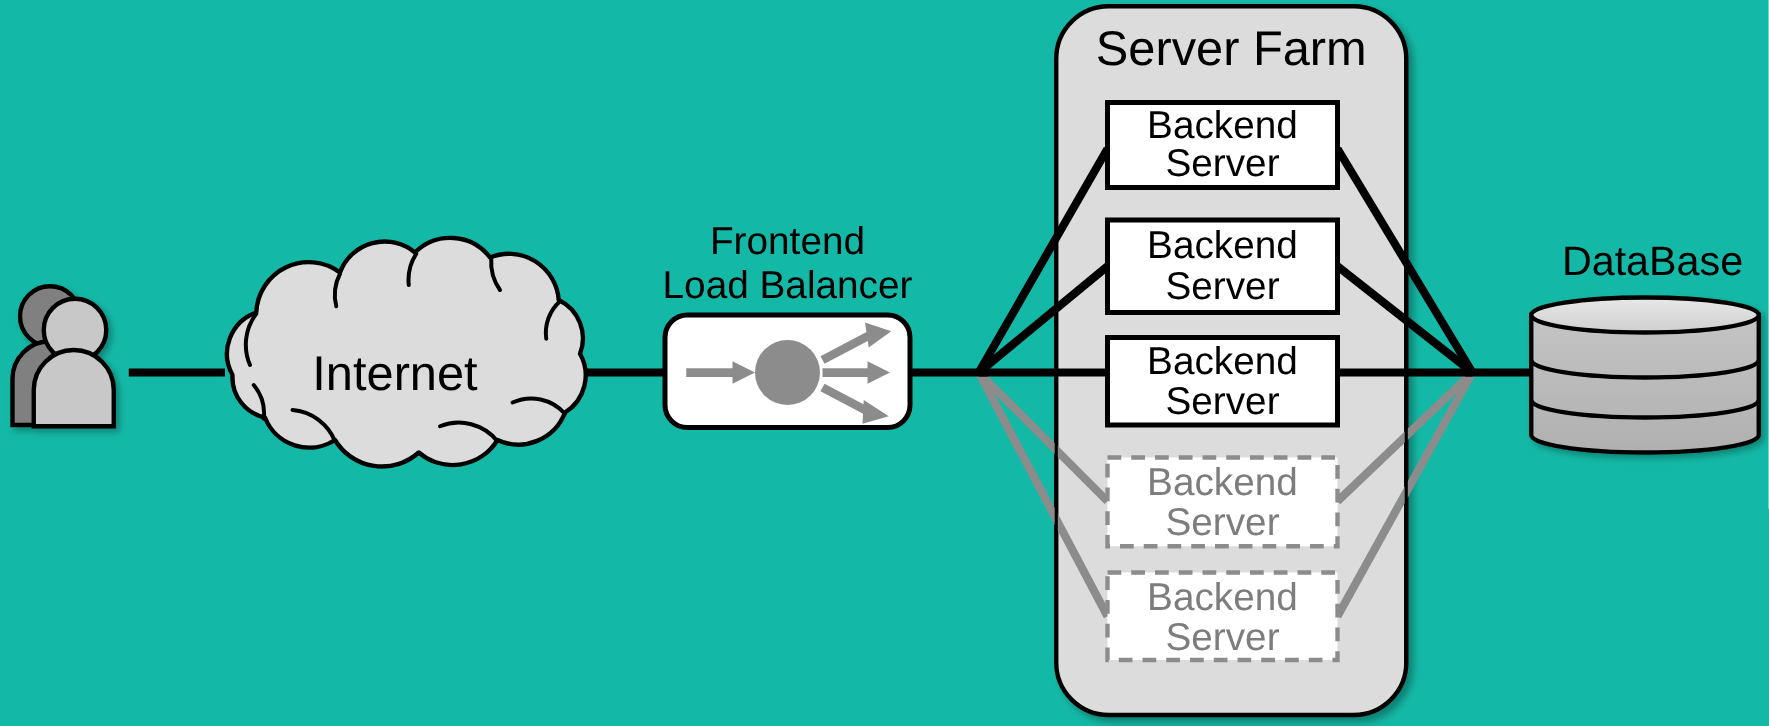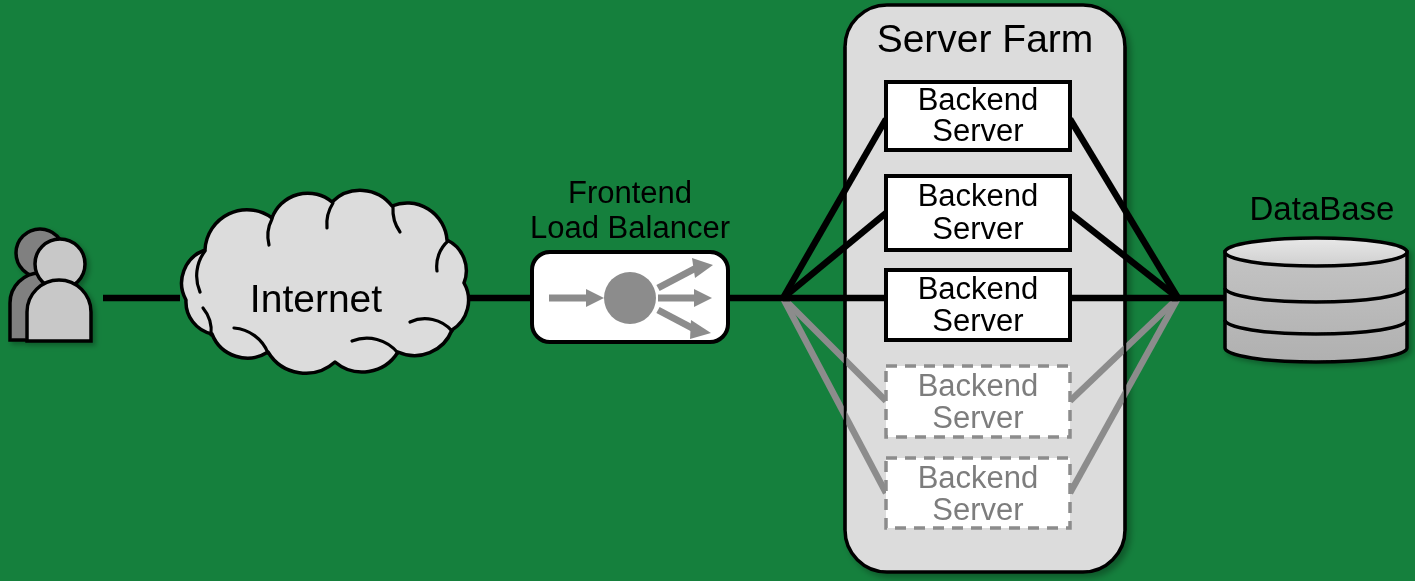--- a/index.html
+++ b/index.html
@@ -7,21 +7,21 @@
     padding: 0;
     background: #ffffff;
   }
   body {
     font-family: "Liberation Sans", sans-serif;
   }
   #canvas-root {
     position: relative;
     width: 1415px;
     height: 581px;
-    background: #15803d;
+    background: #14b8a6;
     overflow: hidden;
   }
   #diagram-svg {
     position: absolute;
     left: 0;
     top: 0;
     width: 1415px;
     height: 581px;
     display: block;
   }

